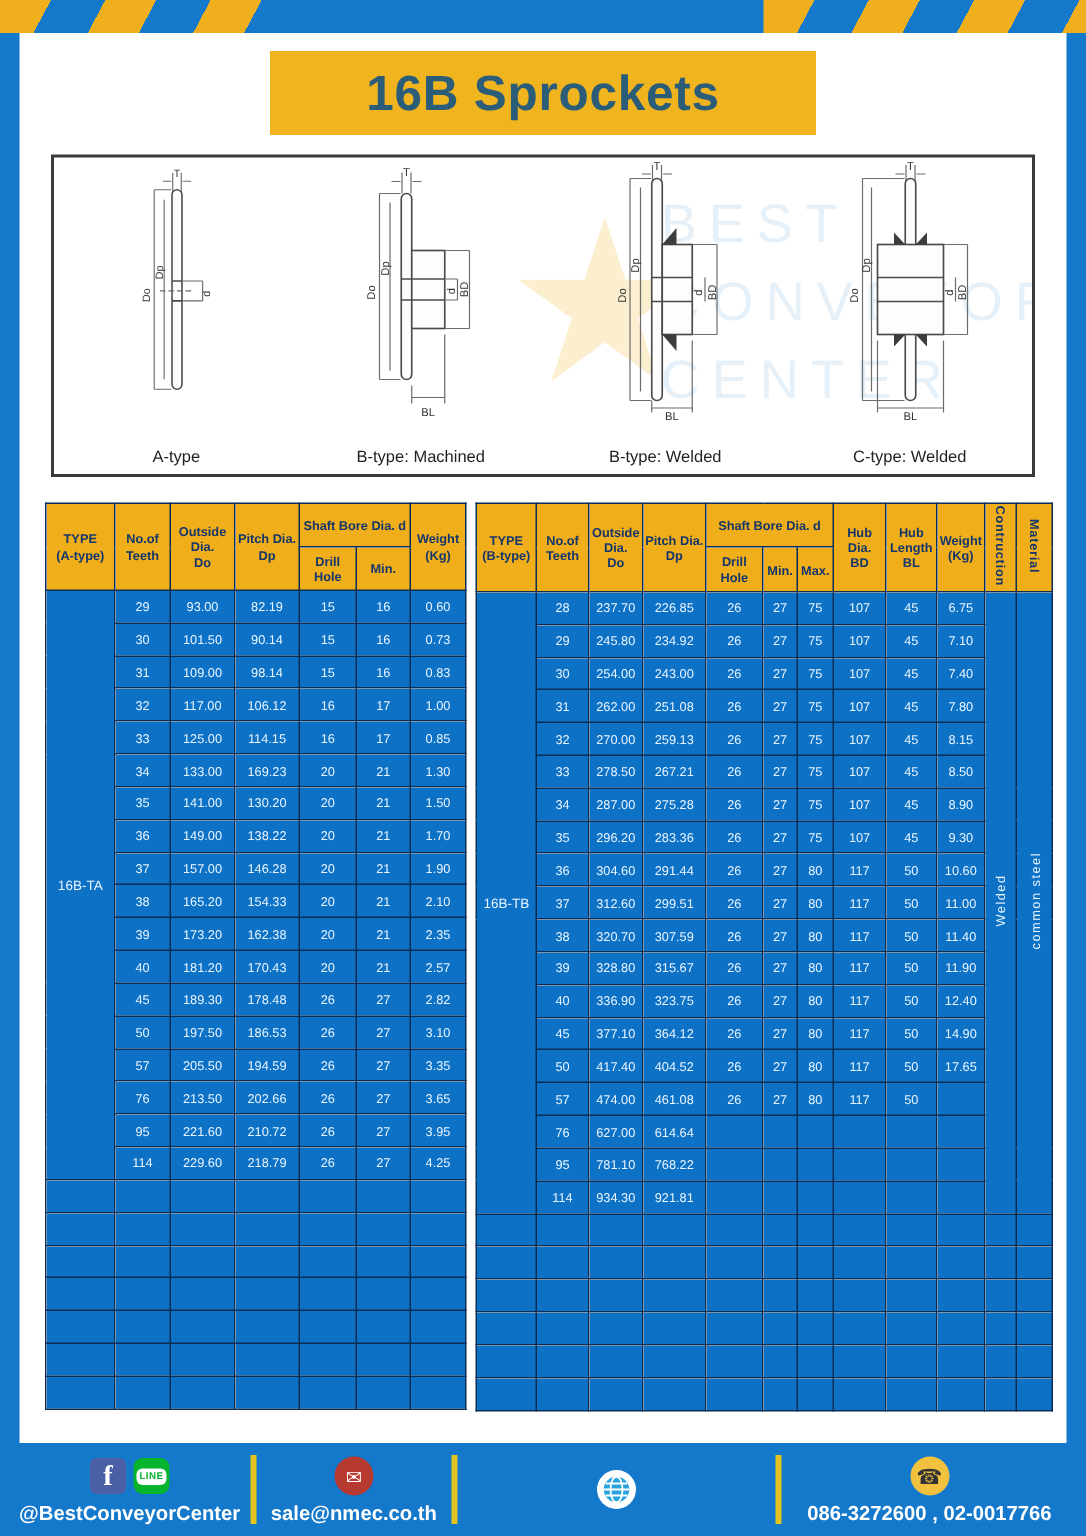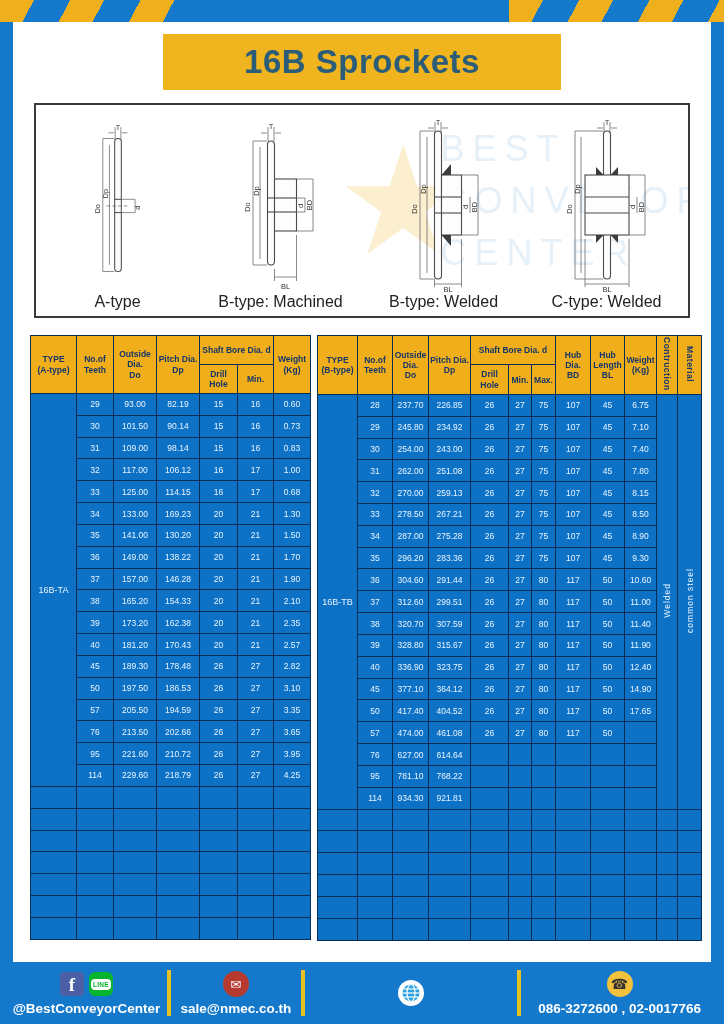--- a/index.html
+++ b/index.html
@@ -10,34 +10,34 @@
   
   .hazard { position:absolute; top:0; left:0; right:0; height:22px; display:flex; }
   .stripes { background:repeating-linear-gradient(118deg,#f0b01e 0 30px,#1478cb 30px 62px); }
   .stripes.left { width:195px; }
   .stripes.right { width:215px; }
   .hazard .mid { flex:1; }
 
   
   .content { position:absolute; top:22px; left:13px; width:698px; height:940px; background:#ffffff; }
 
-  .banner { width:398px; height:56px; margin:12px auto 0; background:#f0b41f; display:flex; align-items:center; justify-content:center; }
+  .banner { width:364px; height:56px; margin:12px auto 0; background:#f0b41f; display:flex; align-items:center; justify-content:center; }
   .banner .title { font-size:33px; font-weight:bold; color:#2b5d78; letter-spacing:.5px; }
 
   
   .spec-box { position:relative; width:656px; height:215px; margin:13px auto 0; border:2px solid #3a3a3a; background:#fff; display:flex; overflow:hidden; }
   .watermark { position:absolute; left:300px; top:18px; z-index:0; opacity:.28; pointer-events:none; display:flex; align-items:center; }
   .watermark .star { font-size:150px; color:rgba(240,178,31,.75); line-height:150px; margin-right:-30px; }
   .watermark .wm-text { font-size:36px; font-weight:normal; color:rgba(110,170,215,.65); letter-spacing:8px; white-space:pre-line; line-height:52px; }
   .spec-text { position:relative; z-index:1; width:258px; padding:58px 0 0 22px; }
   .spec-line { font-size:13px; font-weight:bold; color:#1e6e86; line-height:17.5px; white-space:nowrap; }
   .diagrams { position:relative; z-index:1; flex:1; display:flex; }
   .diagram { flex:1; display:flex; flex-direction:column; align-items:center; justify-content:flex-end; padding-bottom:5px; }
   .diagram svg { display:block; }
-  .caption { font-size:16px; color:#222; margin-top:0; white-space:nowrap; }
+  .caption { font-size:11px; color:#222; margin-top:18px; white-space:nowrap; }
   .dline { stroke:#6b6b6b; stroke-width:.8; }
   .part { stroke:#4a4a4a; stroke-width:1.1; fill:#fdfdfd; }
   .dimtxt { font-size:7.5px; fill:#333; font-family:"Liberation Sans",sans-serif; }
 
   
   .tables { display:flex; gap:6px; margin:17px 0 0 17px; }
   table { border-collapse:collapse; table-layout:fixed; }
   th,td { border:1.5px solid #0a2d55; overflow:hidden; }
   th { background:#f0ae1b; color:#14366b; font-size:8.5px; font-weight:bold; white-space:pre-line; line-height:1.2; text-align:center; padding:1px 0; }
   thead tr th { height:29px; }
@@ -284,21 +284,21 @@
               <td>16</td>
               <td>17</td>
               <td>1.00</td>
             </tr>
             <tr>
               <td>33</td>
               <td>125.00</td>
               <td>114.15</td>
               <td>16</td>
               <td>17</td>
-              <td>0.68</td>
+              <td>0.85</td>
             </tr>
             <tr>
               <td>34</td>
               <td>133.00</td>
               <td>169.23</td>
               <td>20</td>
               <td>21</td>
               <td>1.30</td>
             </tr>
             <tr>

